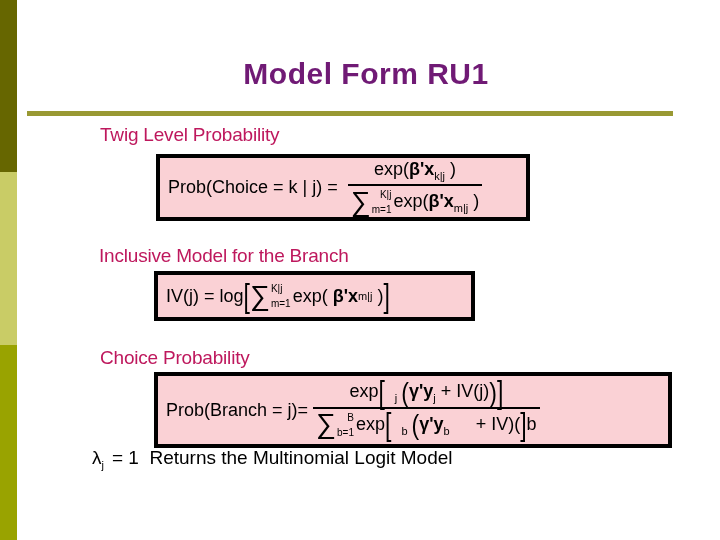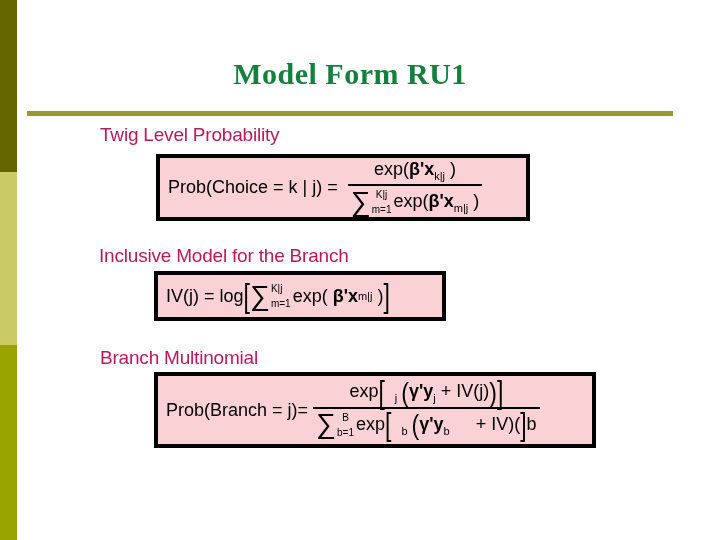--- a/index.html
+++ b/index.html
@@ -13,23 +13,23 @@
     color:#000;
   }
   
   .bar { position:absolute; left:0; width:17px; }
   .bar-top    { top:0;   height:172px; background:#666600; }
   .bar-mid    { top:172px; height:173px; background:#C9CC66; }
   .bar-bottom { top:345px; height:195px; background:#99A300; }
 
   
   .title {
-    position:absolute; left:27px; top:57px; width:646px;
+    position:absolute; left:43px; top:57px; width:646px;
     text-align:center; font-size:30px; font-weight:bold;
-    color:#15803d; letter-spacing:0.5px;font-family:Liberation Serif, serif;
+    color:#701a75; letter-spacing:0.5px;
   }
   .title-rule {
     position:absolute; left:27px; top:111px; width:646px; height:5px;
     background:#999933;
   }
 
   
   .sec-label {
     position:absolute; font-size:19px; color:#be185d;
     letter-spacing:-0.2px; white-space:pre;
@@ -41,33 +41,33 @@
   
   .fbox {
     position:absolute;
     background:#FAD1D5;
     border:4px solid #000;
     display:flex; align-items:center;
     padding:2px 8px;
     overflow:hidden;
   }
   .box-twig   { left:156px; top:154px; width:374px; height:67px; }
-  .box-iv     { left:154px; top:271px; width:292px; height:50px; }
-  .box-branch { left:154px; top:372px; width:442px; height:76px; }
+  .box-iv     { left:154px; top:271px; width:321px; height:50px; }
+  .box-branch { left:154px; top:372px; width:518px; height:76px; }
 
   
   .formula { font-size:18px; white-space:pre; display:flex; align-items:center; width:100%; }
   .formula span { white-space:pre; }
   .bold { font-weight:bold; }
   sub { font-size:11px; vertical-align:-5px; line-height:1; }
   .frac {
     display:inline-flex; flex-direction:column; align-items:center;
     vertical-align:middle; margin-left:5px;
   }
-  .num, .den { display:block; text-align:center; white-space:pre; padding:0 3px; }
+  .num, .den { display:block; text-align:right; white-space:pre; padding:0 3px; }
   .fbar { display:block; align-self:stretch; height:2px; background:#000; margin:2px 0; }
   .sum { display:inline-flex; align-items:center; vertical-align:middle; margin-right:2px; }
   .sigma { font-size:28px; line-height:0.95; }
   .limits {
     display:inline-flex; flex-direction:column; justify-content:space-between;
     font-size:10px; line-height:1; height:28px; padding:2px 0 1px 1px;
   }
   .big {
     display:inline-block; vertical-align:middle;
     font-size:23px; font-weight:400; line-height:1;
@@ -95,19 +95,20 @@
   <div class="sec-label lbl-twig">Twig Level Probability</div>
   <div class="fbox box-twig">
     <span class="formula"><span>Prob(Choice = k | j) = </span><span class="frac"><span class="num"><span>exp(</span><span class="bold">β'x</span><sub>k|j</sub><span> )</span></span><span class="fbar"></span><span class="den"><span class="sum"><span class="sigma">∑</span><span class="limits"><span>K|j</span><span>m=1</span></span></span><span>exp(</span><span class="bold">β'x</span><sub>m|j</sub><span> )</span></span></span></span>
   </div>
 
   <div class="sec-label lbl-iv">Inclusive Model for the Branch</div>
   <div class="fbox box-iv">
     <span class="formula"><span>IV(j) = log</span><span class="big" style="transform: scaleY(1.45);">[</span><span class="sum"><span class="sigma">∑</span><span class="limits"><span>K|j</span><span>m=1</span></span></span><span>exp( </span><span class="bold">β'x</span><sub>m|j</sub><span> )</span><span class="big" style="transform: scaleY(1.45);">]</span></span>
   </div>
 
-  <div class="sec-label lbl-branch">Branch Multinomial</div>
+  <div class="sec-label lbl-branch">Choice Probability</div>
   <div class="fbox box-branch">
     <span class="formula"><span>Prob(Branch = j)=</span><span class="frac"><span class="num"><span>exp</span><span class="big" style="transform: scaleY(1.35);">[</span><span style="display: inline-block; width: 10px;"></span><sub>j</sub><span style="display: inline-block; width: 4px;"></span><span class="big" style="transform: scaleY(1.2);">(</span><span class="bold">γ'y</span><sub>j</sub><span> + IV(j)</span><span class="big" style="transform: scaleY(1.2);">)</span><span class="big" style="transform: scaleY(1.35);">]</span></span><span class="fbar"></span><span class="den"><span class="sum"><span class="sigma">∑</span><span class="limits"><span>B</span><span>b=1</span></span></span><span>exp</span><span class="big" style="transform: scaleY(1.35);">[</span><span style="display: inline-block; width: 10px;"></span><sub>b</sub><span style="display: inline-block; width: 4px;"></span><span class="big" style="transform: scaleY(1.2);">(</span><span class="bold">γ'y</span><sub>b</sub><span style="display: inline-block; width: 26px;"></span><span>+ IV)(</span><span class="big" style="transform: scaleY(1.35);">]</span><span>b</span></span></span></span>
   </div>
 
+  <div class="note"><span>λ</span><sub>j</sub><span style="display: inline-block; width: 8px;"></span><span>= 1  Returns the Multinomial Logit Model</span></div>
 
 </div>
 
 </body></html>

